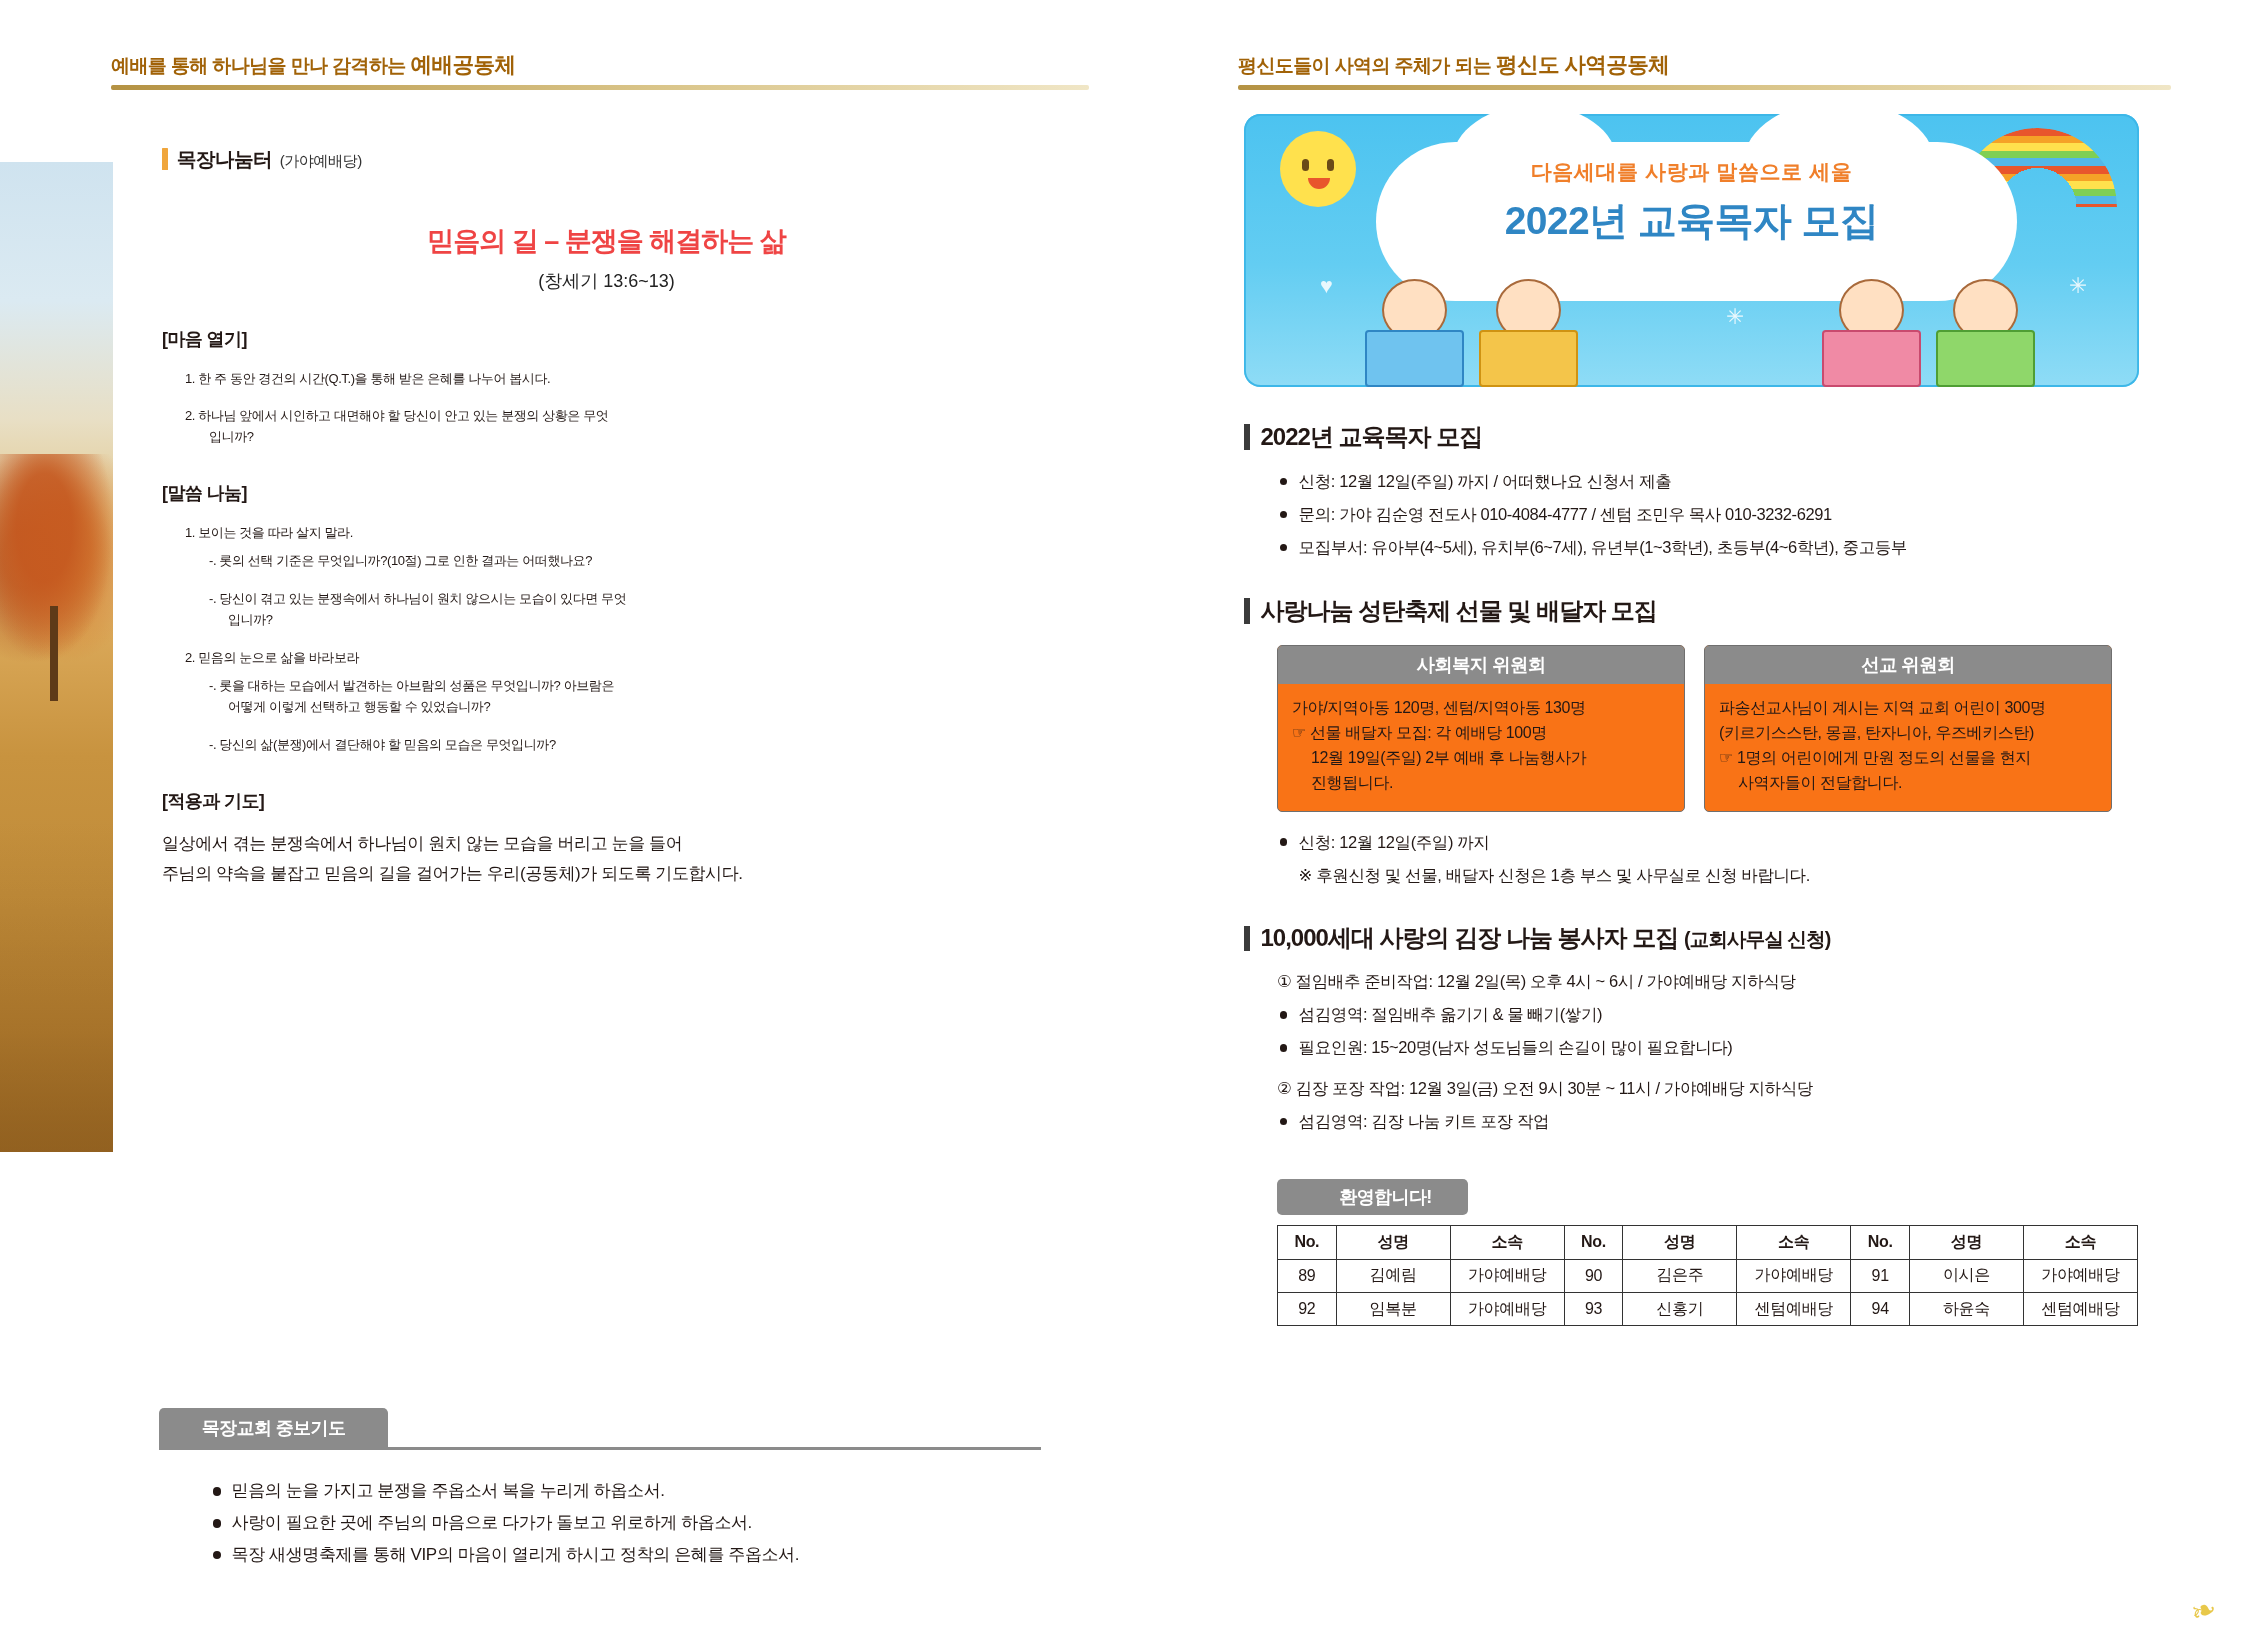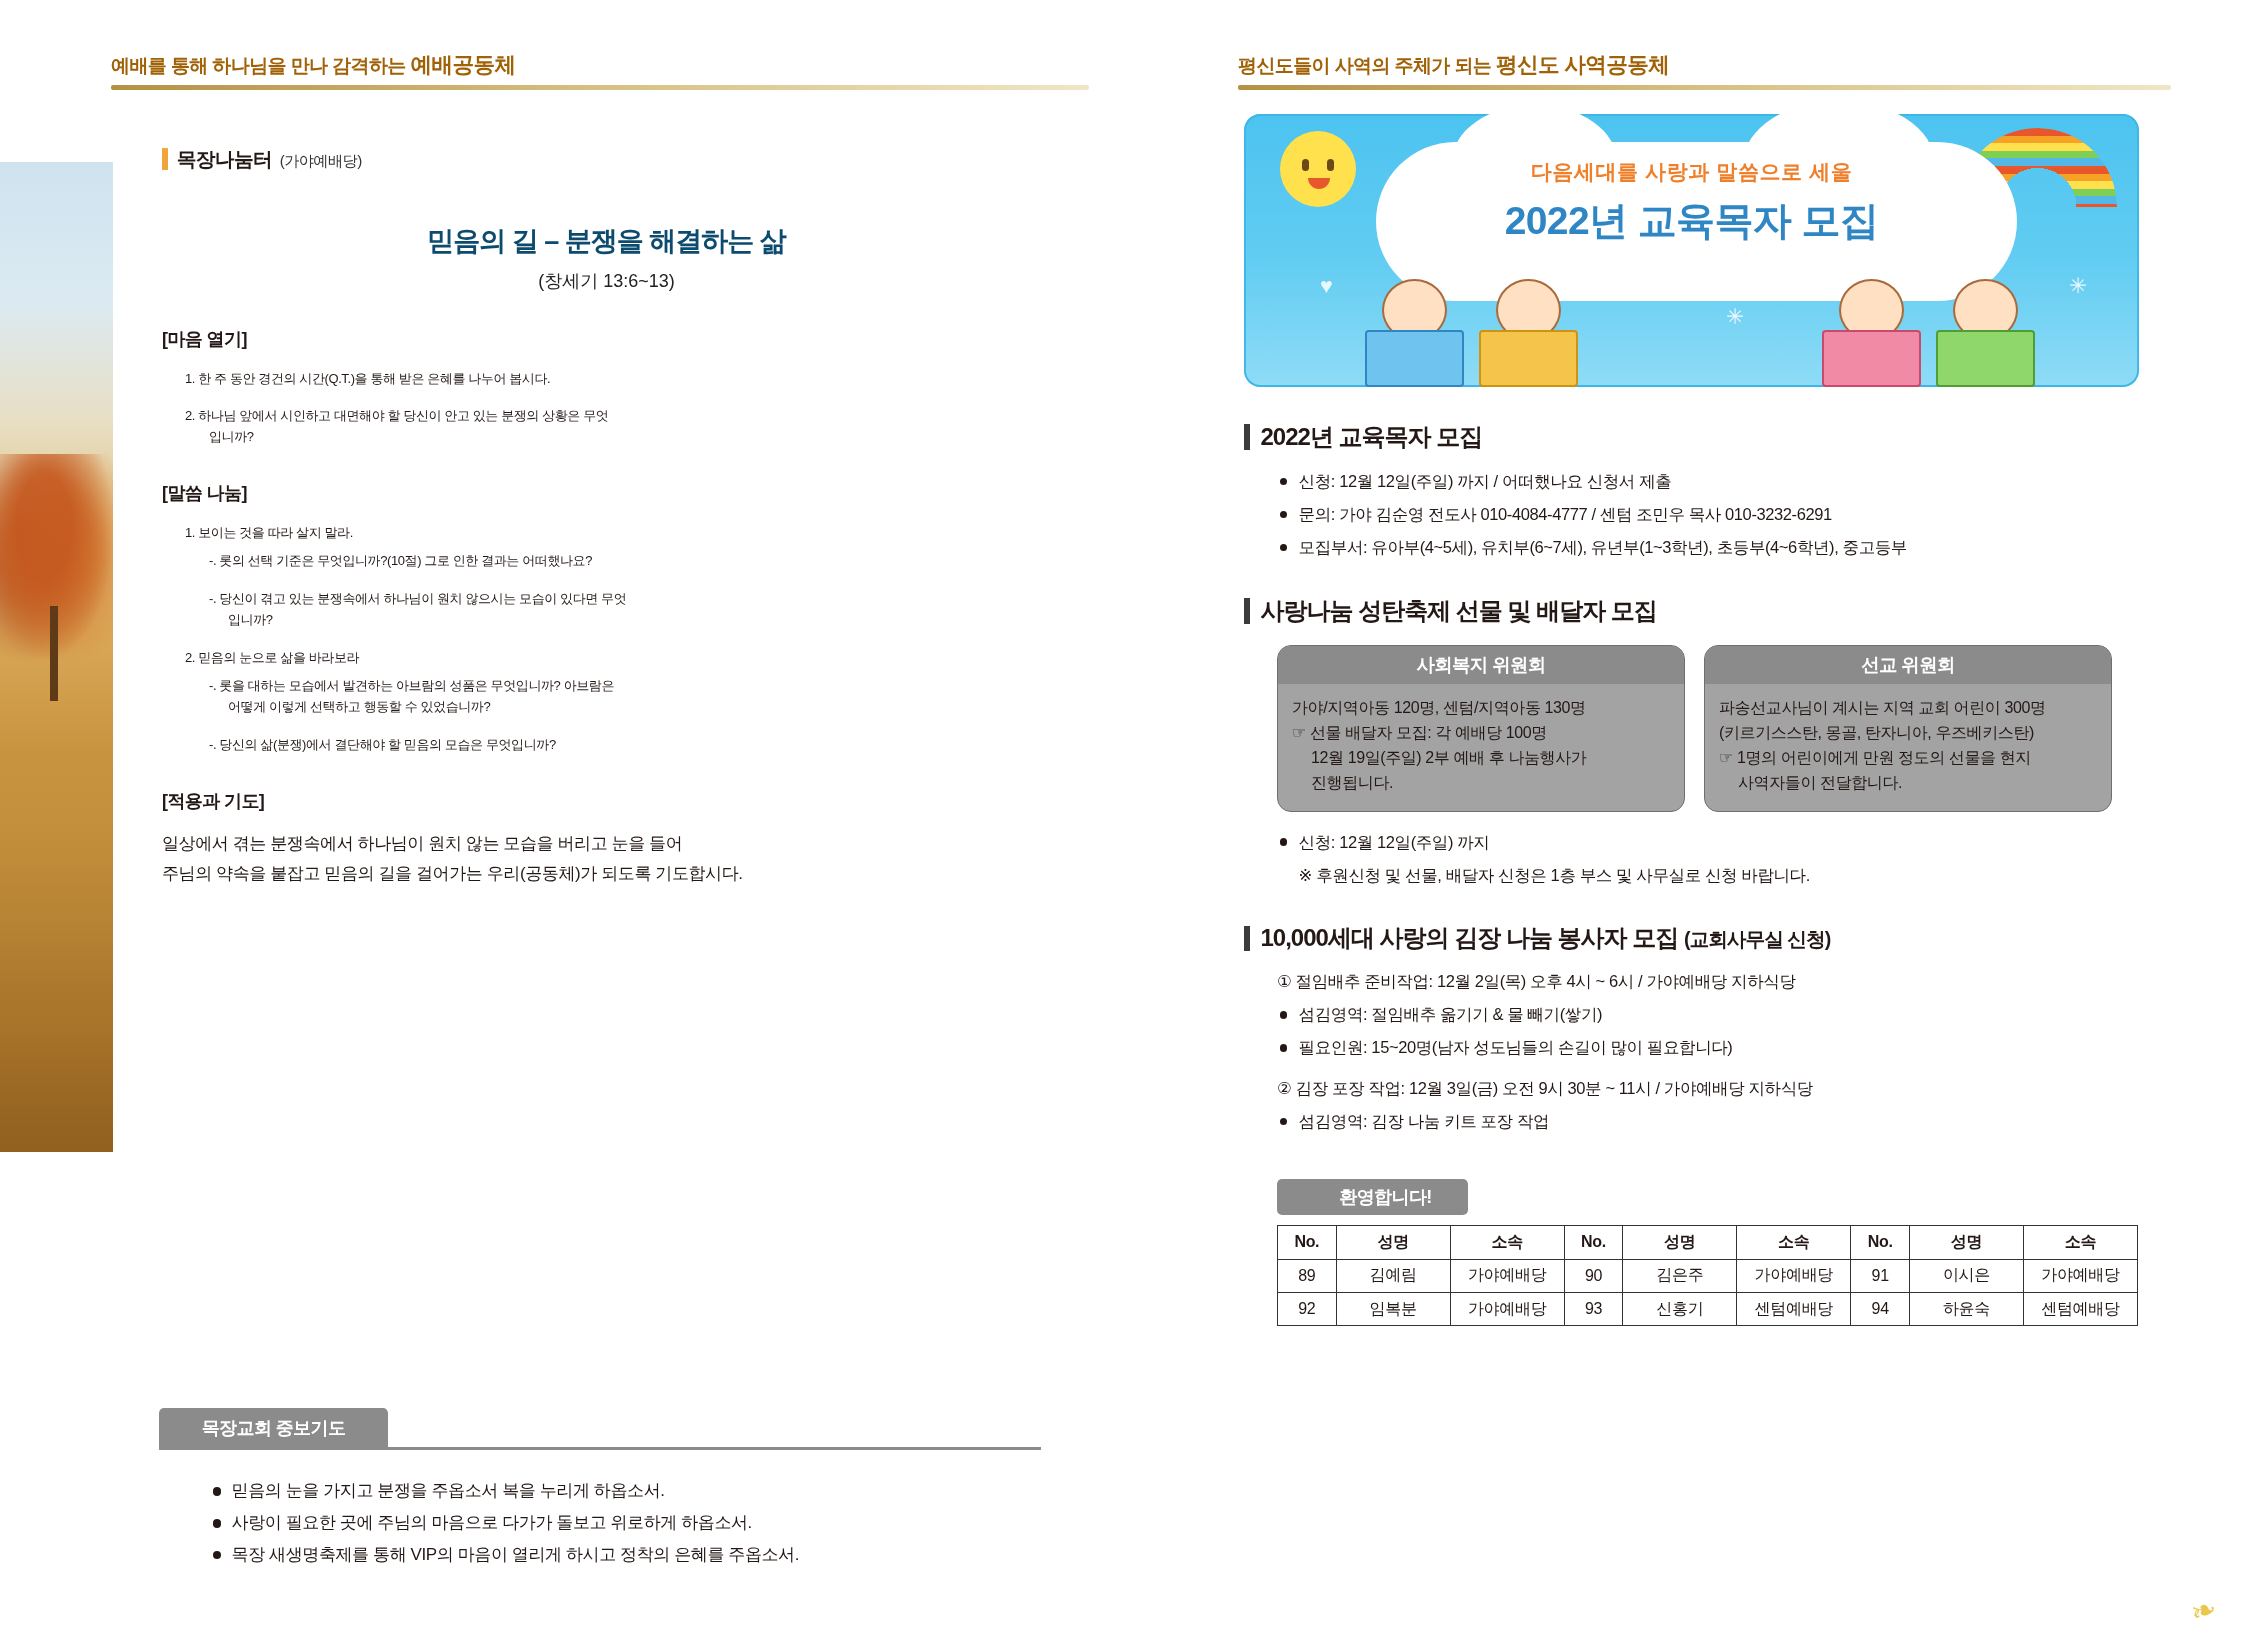--- a/index.html
+++ b/index.html
@@ -52,21 +52,21 @@
   
   .blue-bar{
     display:inline-block;width:5.7px;height:21.6px;background:#f0a63c;vertical-align:-3.8px;margin-right:9px;border-radius:0.6px;
   }
   .title-line{font-size:19.7px;font-weight:700;color:#231815;letter-spacing:-0.6px;}
   .subtitle{font-size:15.2px;color:#333;margin-left:7.6px;font-weight:400;}
 
   
   .L{position:absolute;left:162px;top:146px;width:889px;}
   .sermon-title{
-    text-align:center;font-size:27px;font-weight:700;letter-spacing:-1px;margin:50px 0 0 0;color:#0c4a6e;
+    text-align:center;font-size:27px;font-weight:700;letter-spacing:-1px;margin:50px 0 0 0;color:#ef4444;
   }
   .sermon-ref{text-align:center;font-size:18px;margin-top:10.2px;color:#222;}
   .blk{margin-top:34px;}
   .blk h4{font-size:18px;font-weight:700;margin:0 0 16.5px 0;letter-spacing:-0.6px;}
   .blk p{font-size:13px;line-height:1.62;margin:0 0 16.5px 0;letter-spacing:-0.4px;}
   .ind1{padding-left:23px;}
   .ind2{padding-left:47px;}
   .apply p{font-size:17px;line-height:1.72;margin:0;letter-spacing:-0.4px;}
 
   
@@ -122,21 +122,21 @@
   .rh .t{font-size:24px;font-weight:700;letter-spacing:-1px;}
   .rh .t .sm{font-size:19.7px;font-weight:700;}
 
   ul.dot{list-style:none;margin:15.2px 0 0 33px;padding:0;}
   ul.dot li{position:relative;padding-left:21.6px;font-size:16.5px;line-height:1.62;margin-bottom:6.3px;letter-spacing:-0.4px;}
   ul.dot li:before{content:"";position:absolute;left:2.5px;top:9.5px;width:7.6px;height:7.6px;border-radius:50%;background:#231815;}
   ul.dot li.nodot:before{display:none;}
 
   
   .boxes{display:flex;gap:19px;margin:18px 0 0 33px;}
-  .box{width:406px;border:1.9px solid #6f6f6f;border-radius:14px;overflow:hidden;background:#a3a3a3;}
+  .box{width:406px;border:1.9px solid #6f6f6f;border-radius:5px;overflow:hidden;background:#f97316;}
   .box .bh{background:#8b8b8b;color:#fff;text-align:center;font-size:18.4px;font-weight:700;padding:6.3px 0;letter-spacing:-0.6px;}
   .box .bb{padding:12.7px 14px 15.2px 14px;font-size:16px;line-height:1.56;letter-spacing:-0.4px;}
   .box .bb .ind{padding-left:19px;}
 
   
   .kim{margin:14px 0 0 33px;}
   .kim .row{font-size:16.5px;line-height:1.62;margin-bottom:6.3px;letter-spacing:-0.4px;position:relative;padding-left:21.6px;}
   .kim .row.num:before{content:"";}
   .kim .row.dotted:before{content:"";position:absolute;left:2.5px;top:9.5px;width:7.6px;height:7.6px;border-radius:50%;background:#231815;}
   .kim .row.num{padding-left:0;}

